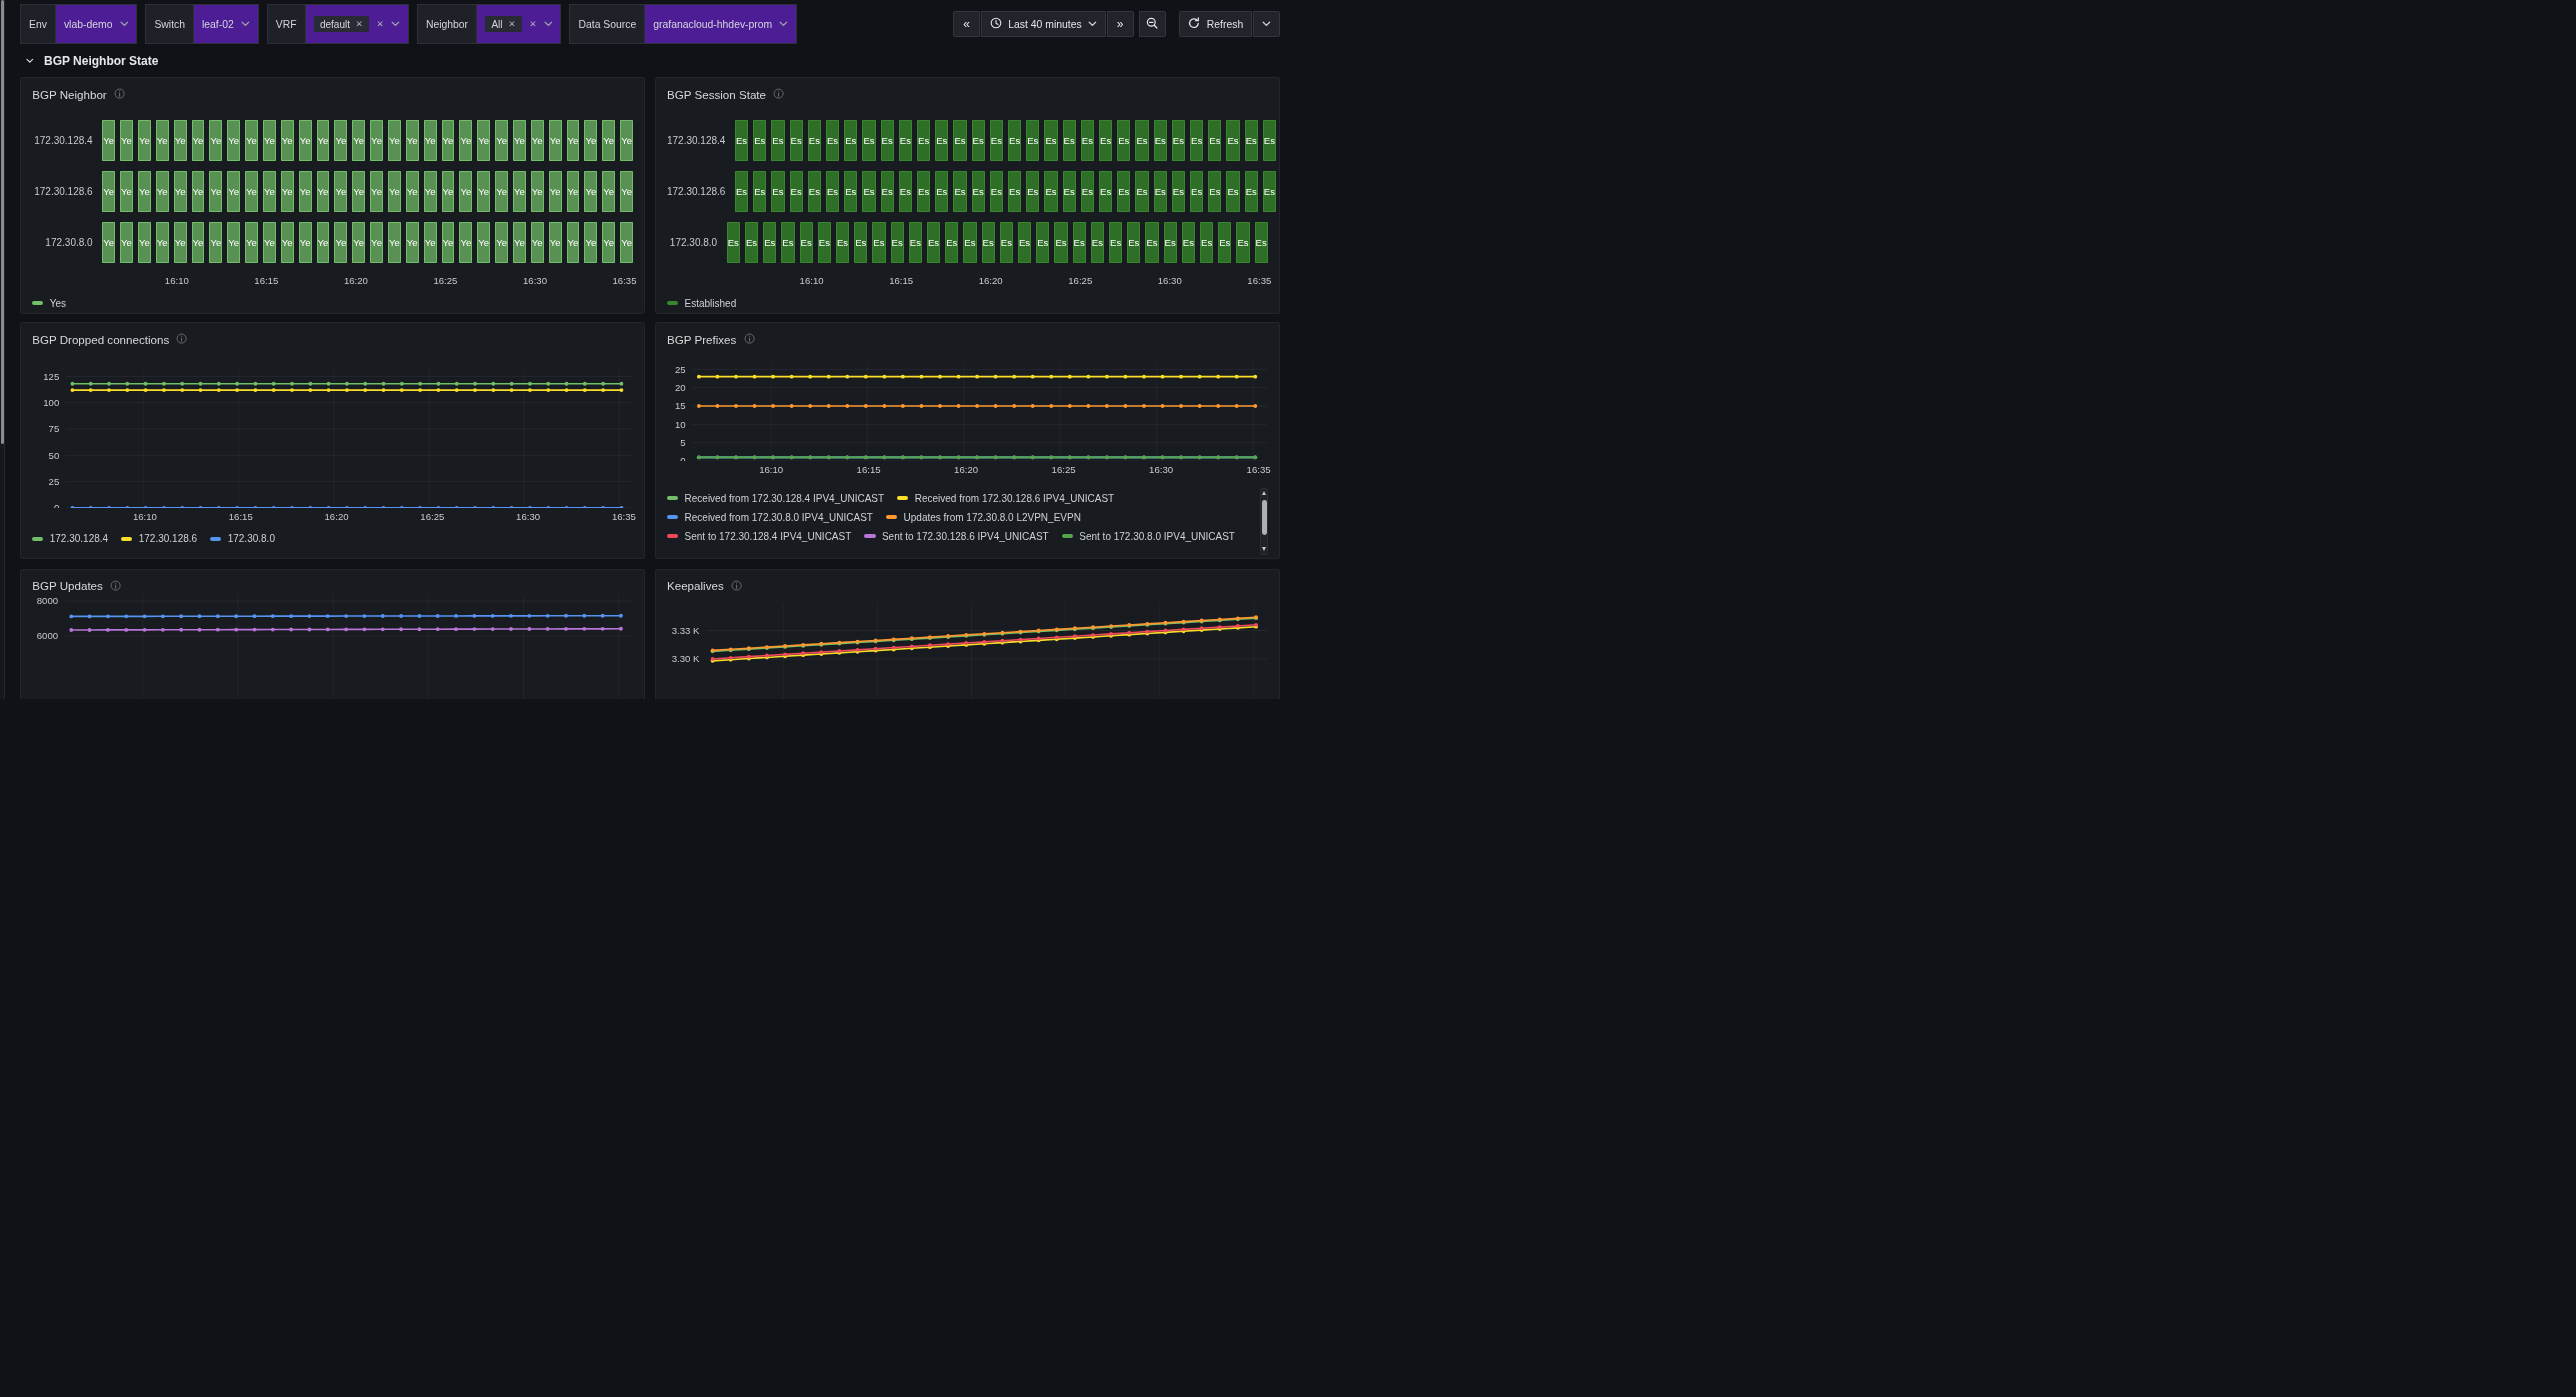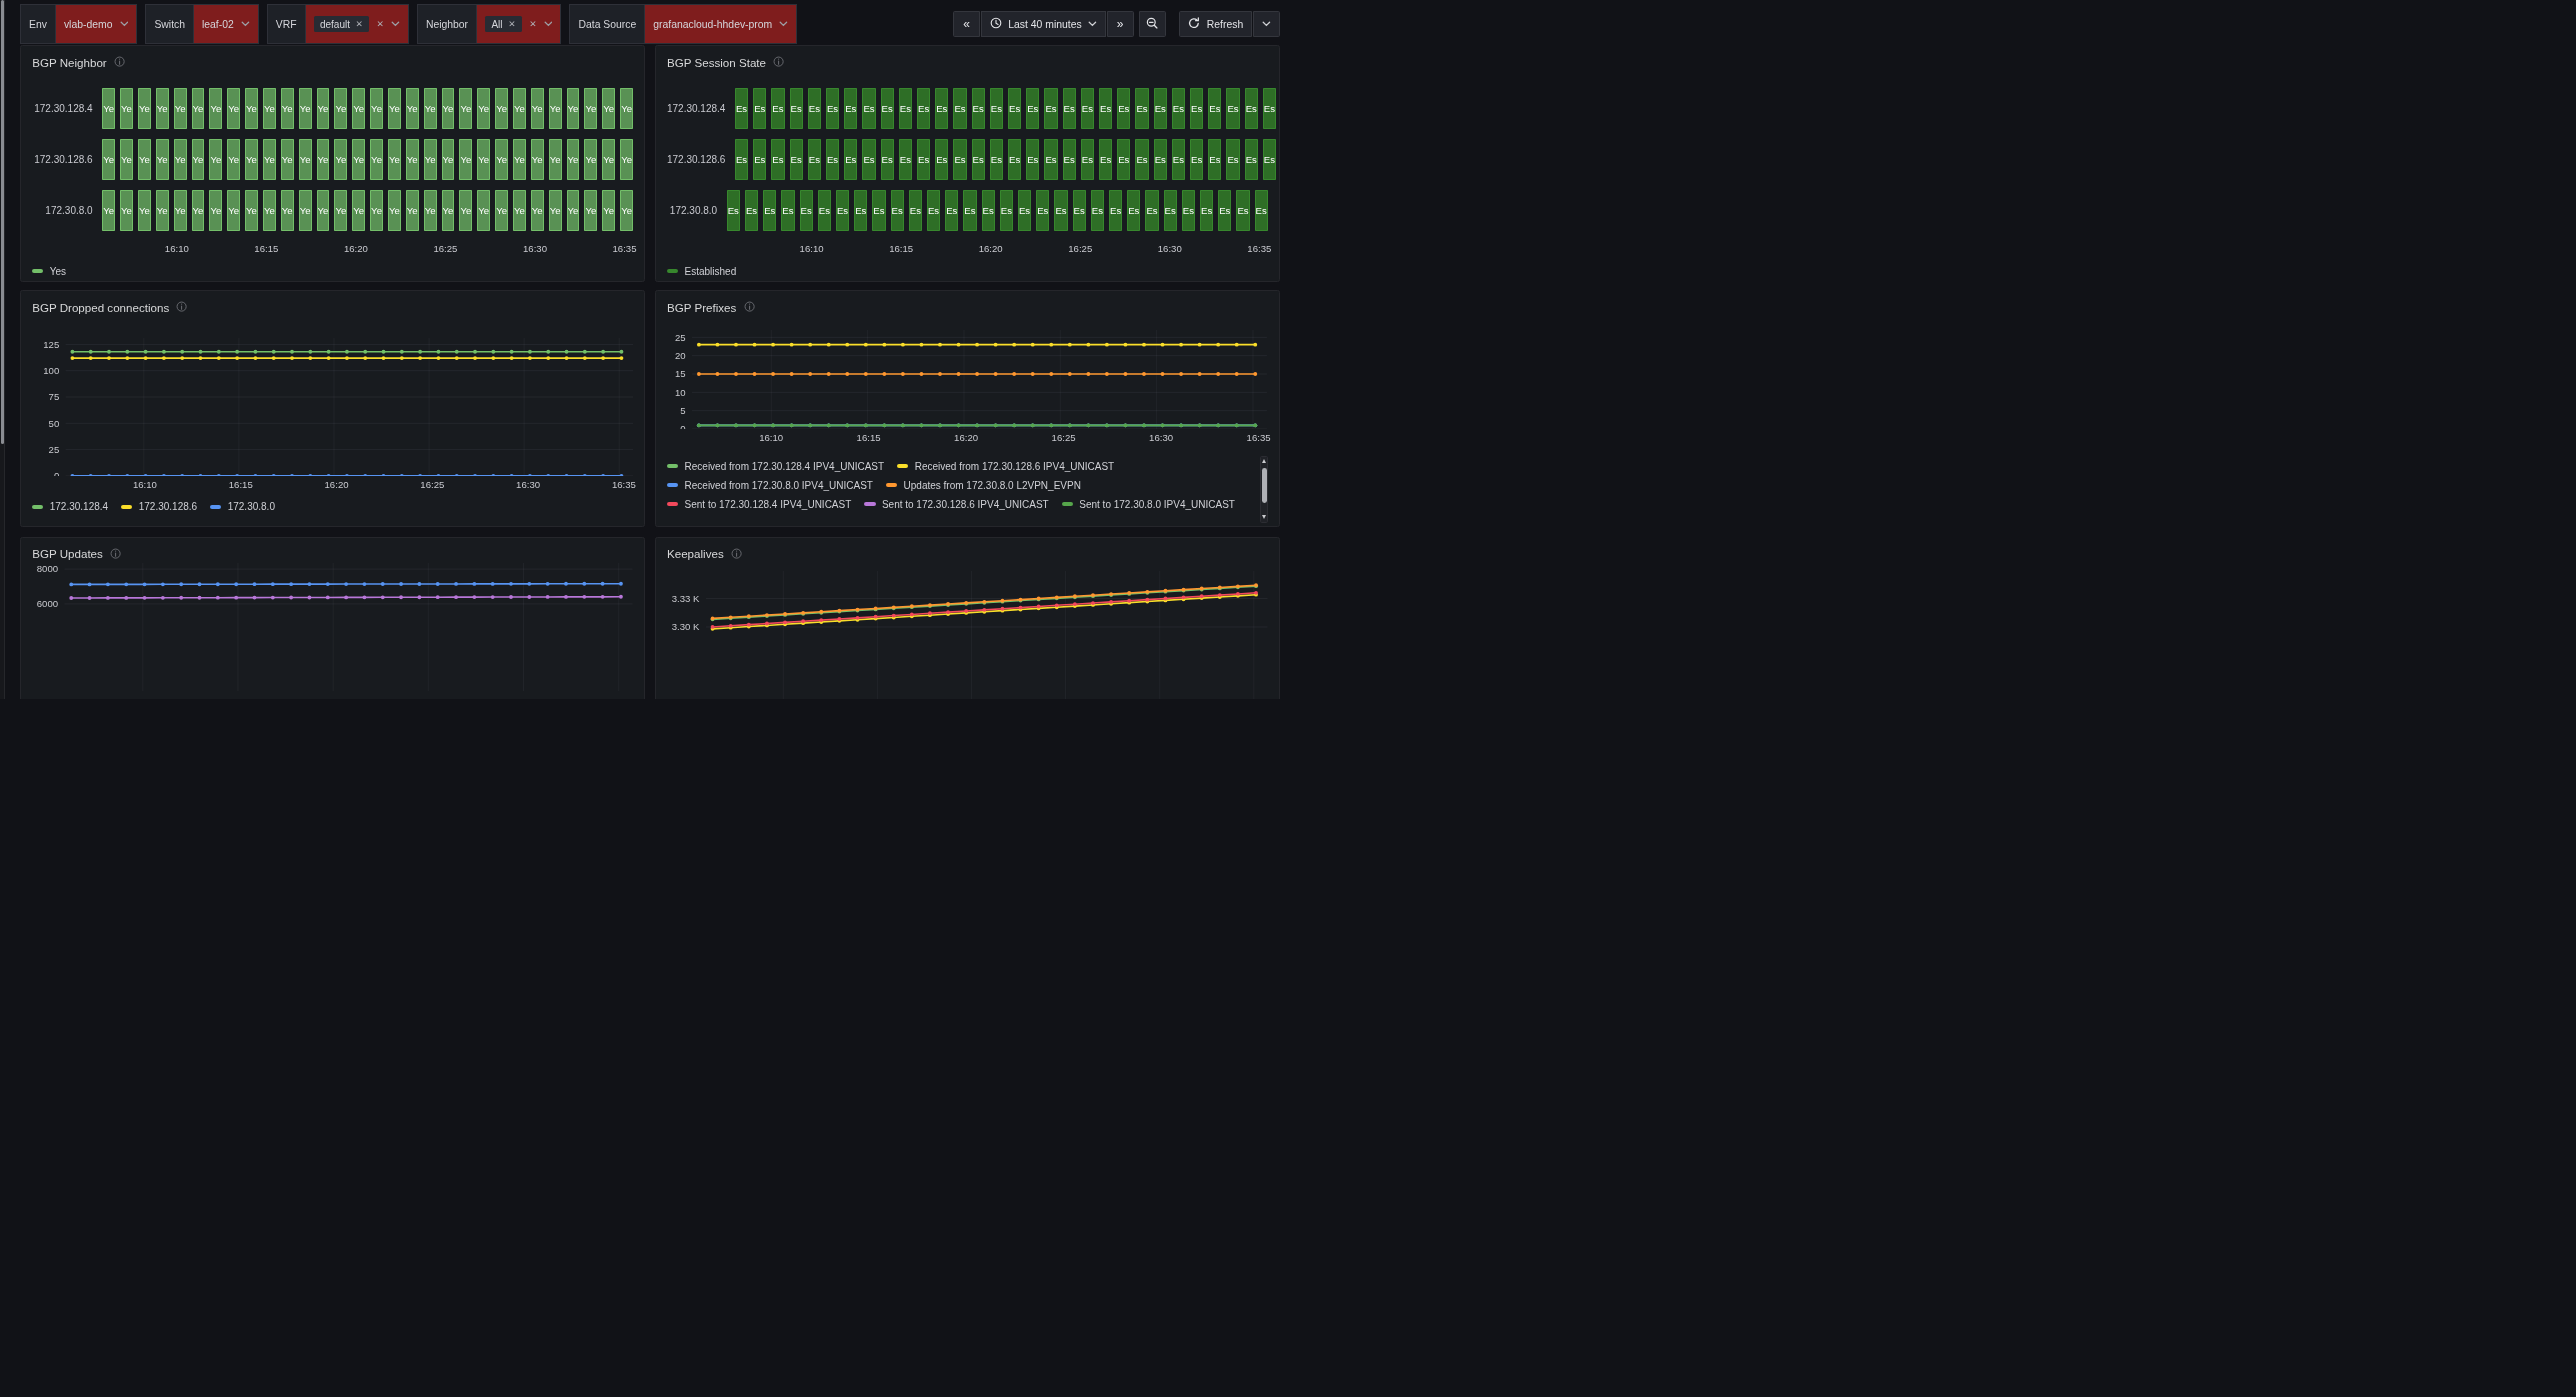--- a/index.html
+++ b/index.html
@@ -8,21 +8,21 @@
   .page { position:relative; width:1288px; height:699px; }
 
   
   .left-strip { position:absolute; left:0; top:0; width:4.8px; height:100%; background:#17181c; border-right:0.8px solid #26272b; }
   .left-strip .thumb { position:absolute; left:0.8px; top:0; width:3.2px; height:444px; background:#8a8c92; border-radius:1.6px; }
 
   .app { position:absolute; left:5.6px; top:0; right:0; bottom:0; padding:11.2px 8px 0 14.4px; }
 
   
   .filterbar { display:flex; align-items:center; gap:8px; height:26px; }
-  .ctl { display:flex; height:40px; border:0.8px solid #2e3038; border-radius:0; overflow:hidden; background:#7f1d1d; flex:none; }
+  .ctl { display:flex; height:40px; border:0.8px solid #2e3038; border-radius:0; overflow:hidden; background:#4c1d95; flex:none; }
   .ctl-label { background:#1e2127; color:#d5d6db; font-size:10.4px; display:flex; align-items:center; padding:0 8px; border-right:0.8px solid #2e3038; white-space:nowrap; }
   .ctl-value { display:flex; align-items:center; gap:7.2px; padding:0 8px; font-size:10.4px; color:#d5d6db; white-space:nowrap; }
   .chip { display:flex; align-items:center; gap:5.6px; background:#282b33; border-radius:1.6px; padding:2.4px 6.4px; font-size:10px; color:#d5d6db; }
   .chip .x, .clear-x { color:#aeb0b6; font-size:8.8px; line-height:1; cursor:pointer; }
   .caret svg, .chev svg { display:block; }
 
   .time-controls { margin-left:auto; display:flex; align-items:center; gap:13px; }
   .btn-group { display:flex; gap:0.8px; }
   .tbtn { background:#22242b; border:0.8px solid #34363d; color:#e3e4e8; height:26px; display:flex; align-items:center; gap:6.4px; padding:0 8px; font-size:10.4px; cursor:pointer; white-space:nowrap; }
   .btn-group .tbtn:first-child { border-radius:1.6px 0 0 1.6px; }
@@ -195,20 +195,28 @@
             <span class="caret">
                 <svg width="8.8" height="5.6" viewBox="0 0 11 7">
                   <path d="M1.5 1.5l4 4 4-4" stroke="#cfd0d4" stroke-width="1.6" fill="none" stroke-linecap="round"></path>
                 </svg>
               </span>
           </button>
         </div>
       </div>
     </div>
 
+    <div class="section-head">
+      <span class="chev">
+          <svg width="9.6" height="9.6" viewBox="0 0 12 12">
+            <path d="M2.5 4.2l3.5 3.5 3.5-3.5" stroke="#d0d1d5" stroke-width="1.6" fill="none" stroke-linecap="round"></path>
+          </svg>
+        </span>
+      <span class="title">BGP Neighbor State</span>
+    </div>
 
     <div class="grid2">
 
       <div class="panel">
         <div class="panel-head">
           <span class="panel-title">BGP Neighbor</span>
           <span class="info-ic">
               <svg width="11.2" height="11.2" viewBox="0 0 14 14">
                 <circle cx="7" cy="7" r="5.7" stroke="#85878d" stroke-width="1.2" fill="none"></circle>
                 <path d="M7 6.2v4" stroke="#85878d" stroke-width="1.3" stroke-linecap="round"></path>

